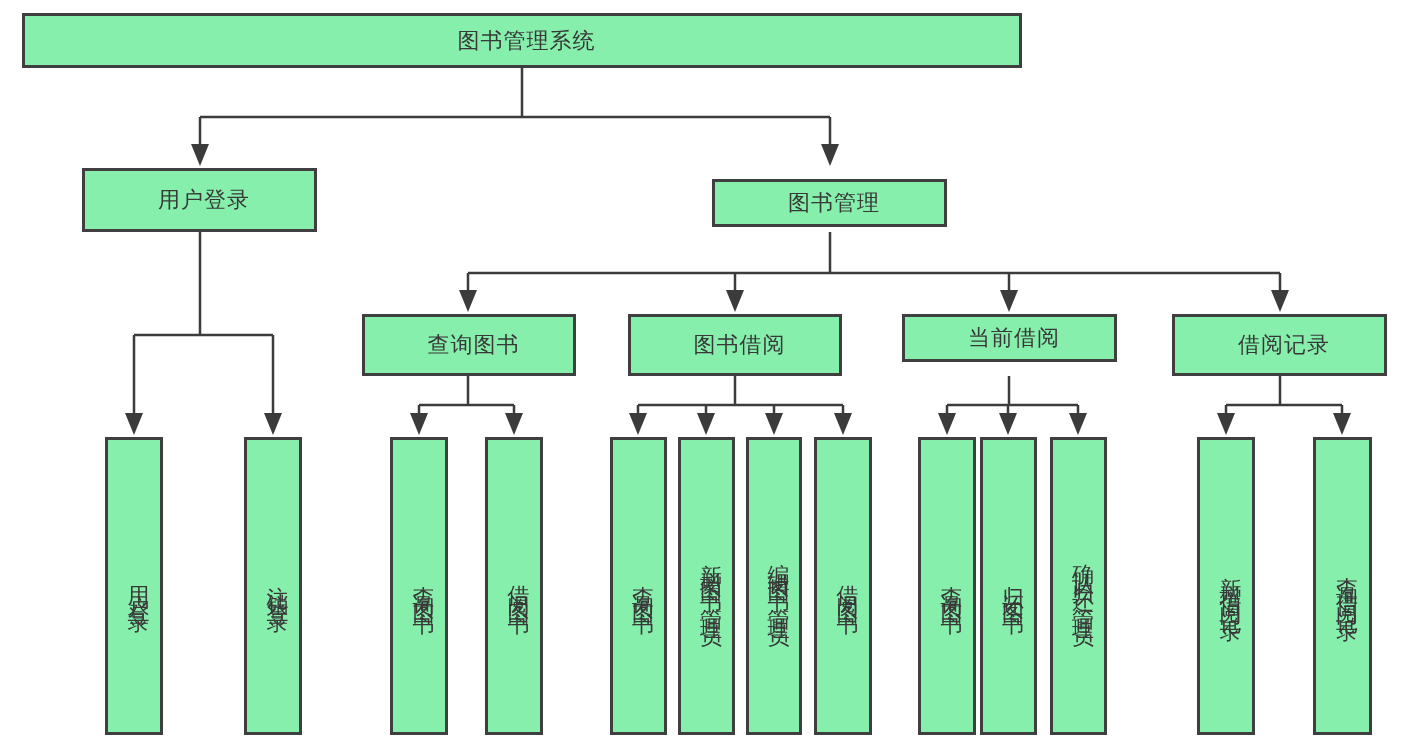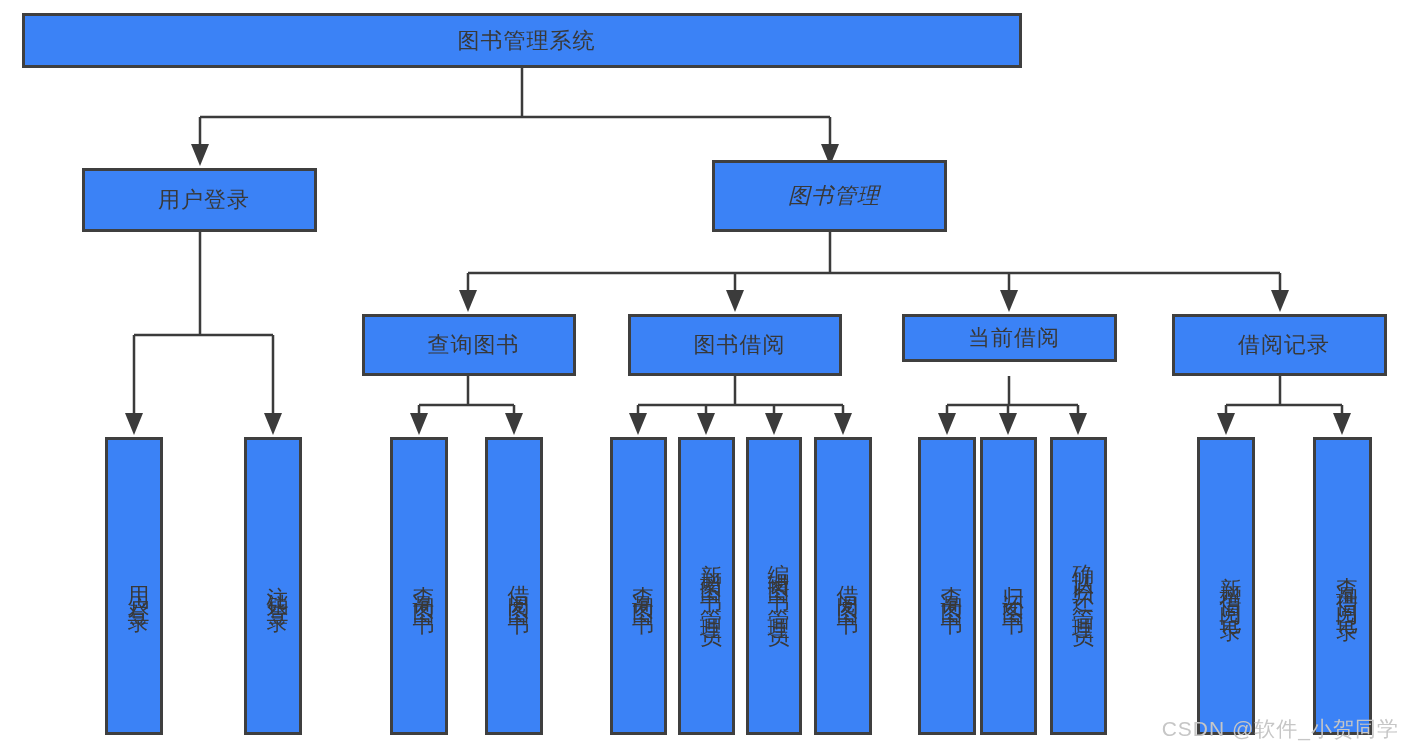--- a/index.html
+++ b/index.html
@@ -14,21 +14,21 @@
   .wires {
     position: absolute;
     left: 0; top: 0;
     width: 1405px; height: 747px;
     pointer-events: none;
   }
   .box {
     position: absolute;
     box-sizing: border-box;
     border: 3px solid #3f3f3f;
-    background: #3b82f6;
+    background: #86efac;
     display: flex;
     align-items: center;
     justify-content: center;
     color: #383838;
     padding-left: 9px;
   }
   .h-box span {
     font-size: 22px;
     letter-spacing: 1px;
     white-space: nowrap;
@@ -38,21 +38,21 @@
     text-orientation: mixed;
     font-size: 22px;
     letter-spacing: 9px;
     line-height: 1;
     white-space: nowrap;
   }
   
   .b-root   { left: 22px;   top: 13px;  width: 1000px; height: 55px; }
   
   .b-login  { left: 82px;   top: 168px; width: 235px;  height: 64px; }
-  .b-mgmt   { left: 712px;  top: 160px; width: 235px;  height: 72px; font-style: italic; }
+  .b-mgmt   { left: 712px;  top: 179px; width: 235px;  height: 48px; }
   
   .b-rec    { left: 362px;  top: 314px; width: 214px;  height: 62px; }
   .b-borrow { left: 628px;  top: 314px; width: 214px;  height: 62px; text-align: right; }
   .b-cur    { left: 902px;  top: 314px; width: 215px;  height: 48px; }
   .b-hist   { left: 1172px; top: 314px; width: 215px;  height: 62px; }
   
   .leaf { top: 437px; height: 298px; }
   .b-leaf-1  { left: 105px;  width: 58px; }
   .b-leaf-2  { left: 244px;  width: 58px; }
   .b-leaf-3  { left: 390px;  width: 58px; }
@@ -185,15 +185,14 @@
     <span>确认归还（管理员）</span>
   </div>
 
   <div class="box v-box leaf b-leaf-12">
     <span>新增借阅记录</span>
   </div>
   <div class="box v-box leaf b-leaf-13">
     <span>查询借阅记录</span>
   </div>
 
-  <div class="watermark">CSDN @软件_小贺同学</div>
 
 </div>
 
 </body></html>

